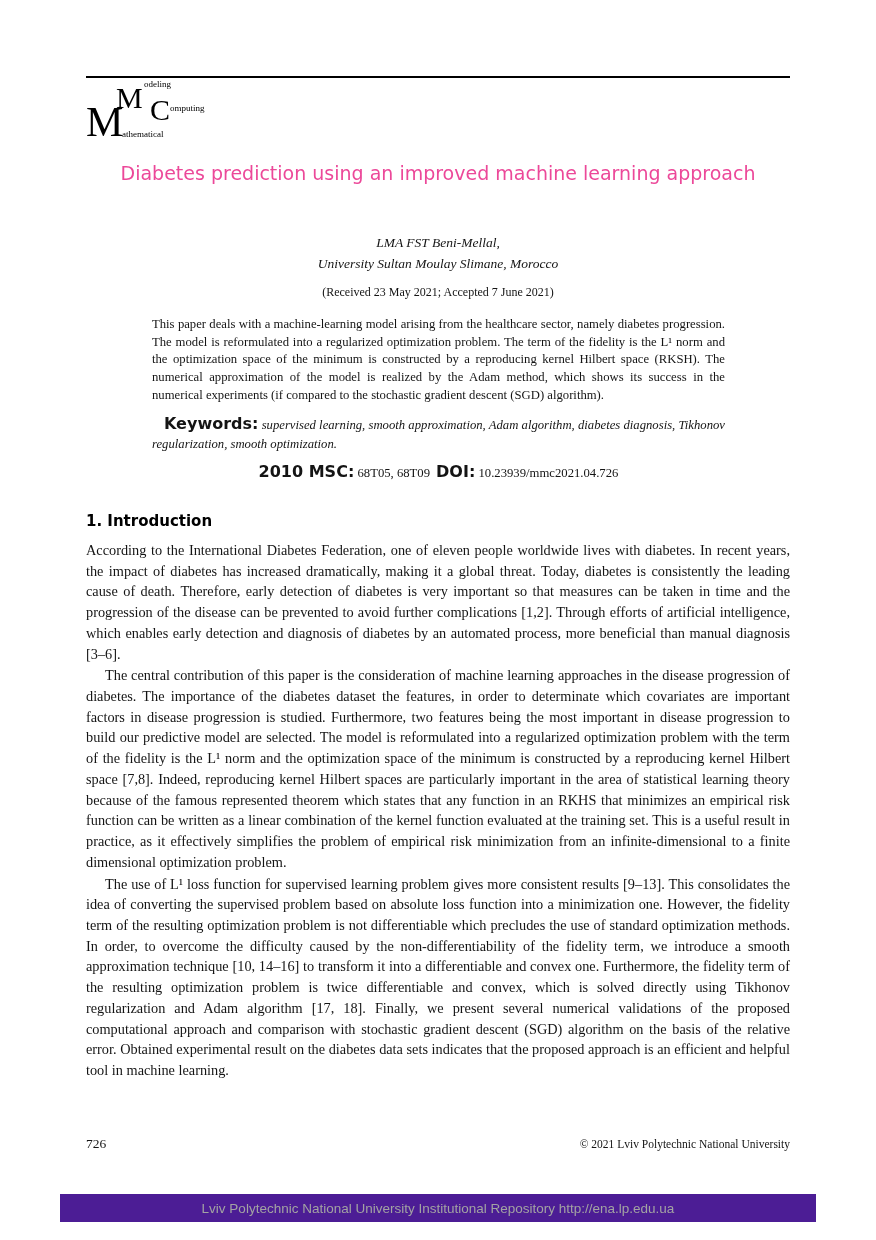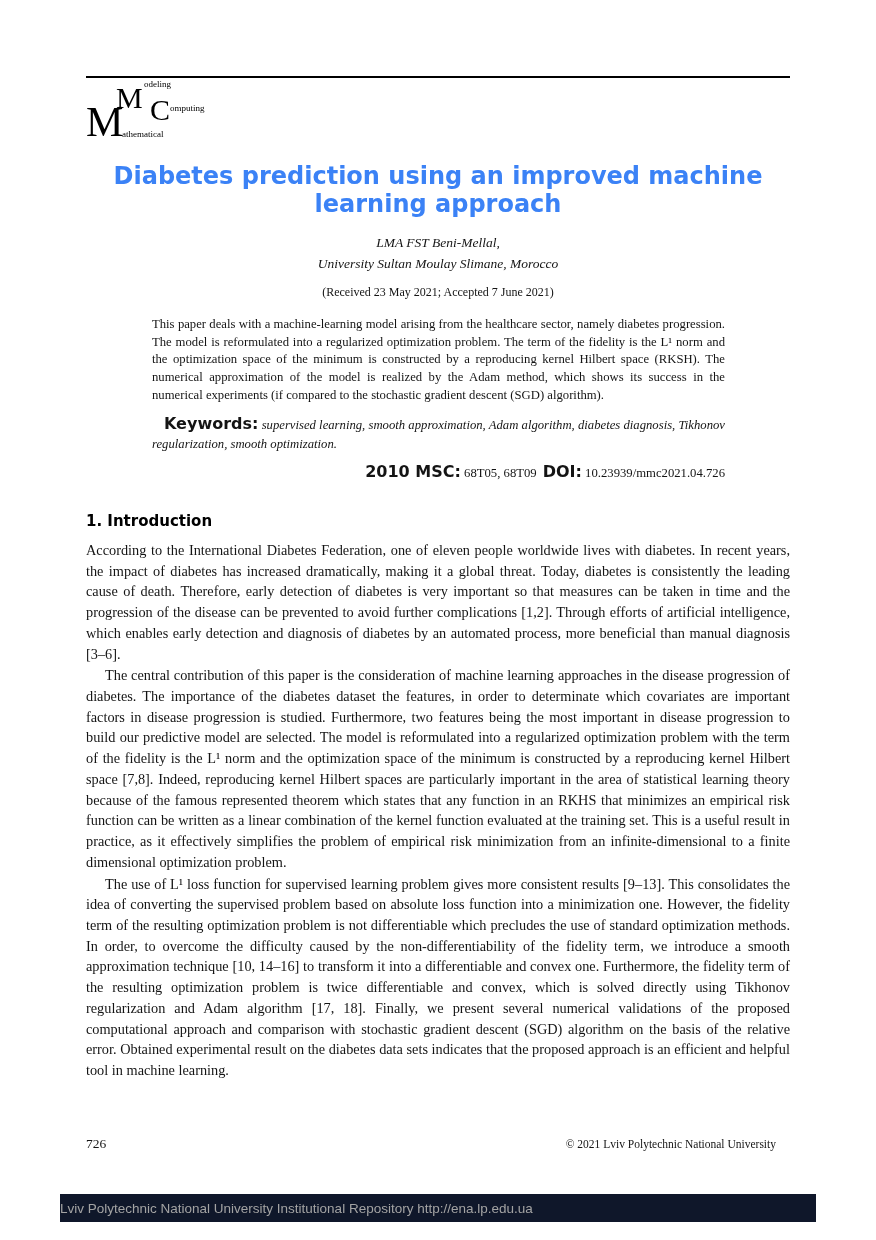--- a/index.html
+++ b/index.html
@@ -27,52 +27,52 @@
   .logo .big1 { position: absolute; left: 0; bottom: 2px; font-size: 42px; line-height: 1; }
   .logo .word-math { position: absolute; left: 36px; bottom: 6px; font-size: 9px; }
   .logo .big2 { position: absolute; left: 30px; top: 4px; font-size: 30px; line-height: 1; }
   .logo .word-model { position: absolute; left: 58px; top: 0; font-size: 9px; }
   .logo .big3 { position: absolute; left: 64px; top: 16px; font-size: 30px; line-height: 1; }
   .logo .word-comp { position: absolute; left: 84px; top: 24px; font-size: 9px; }
 
   .title {
     position: absolute; left: 86px; right: 86px; top: 162px;
     text-align: center; font-family: "DejaVu Sans", sans-serif;
-    font-weight: bold; font-size: 24px; color: #3b82f6;
+    font-weight: normal; font-size: 19px; color: #ec4899;
   }
   .authors { position: absolute; left: 86px; right: 86px; top: 206px; text-align: center; font-size: 14.5px; }
   .affil { position: absolute; left: 86px; right: 86px; top: 233px; text-align: center; font-style: italic; font-size: 13.5px; line-height: 1.55; }
   .received { position: absolute; left: 86px; right: 86px; top: 285px; text-align: center; font-size: 12px; }
 
   .abstract-block { position: absolute; left: 152px; right: 151px; top: 316px; }
   .abstract-text { font-size: 12.7px; line-height: 1.39; text-align: justify; }
   .kw-para { margin-top: 9px; font-size: 12.7px; line-height: 1.39; text-align: justify; text-indent: 12px; }
   .kw-label, .msc-label, .doi-label { font-family: "DejaVu Sans", sans-serif; font-weight: bold; font-style: normal; font-size: 16px; }
   .kw-text { font-style: italic; }
-  .msc-row { margin-top: 9px; display: flex; justify-content: flex-end; font-size: 12.7px; gap: 6px; }
+  .msc-row { margin-top: 9px; display: flex; justify-content: center; font-size: 12.7px; gap: 6px; }
   .msc-row .val { font-size: 12.7px; }
 
   .section-heading {
     position: absolute; left: 86px; top: 512px;
     font-family: "DejaVu Sans", sans-serif; font-weight: bold; font-size: 15px; color: #000;
   }
   .bodytext { position: absolute; left: 86px; right: 86px; top: 540px; }
   .bodytext p { font-size: 14.3px; line-height: 1.45; text-align: justify; }
   .bodytext p + p { text-indent: 19px; margin-top: 1px; }
 
   .footer-row {
-    position: absolute; left: 86px; right: 100px; top: 1136px;
+    position: absolute; left: 86px; right: 86px; top: 1136px;
     display: flex; justify-content: space-between; align-items: baseline;
   }
   .page-number { font-size: 13.5px; }
   .copyright { font-size: 11.5px; }
 
   .repo-bar {
     position: absolute; left: 60px; right: 60px; top: 1194px; height: 28px;
-    background: #0f172a; display: flex; align-items: center; 
+    background: #4c1d95; display: flex; align-items: center; justify-content: center;
   }
   .repo-text { font-family: "Liberation Sans", sans-serif; font-size: 13.5px; color: #a3a3a3; }
 </style>
 </head>
 <body>
 
 <div class="page">
 
   <div class="toprule"></div>
 

